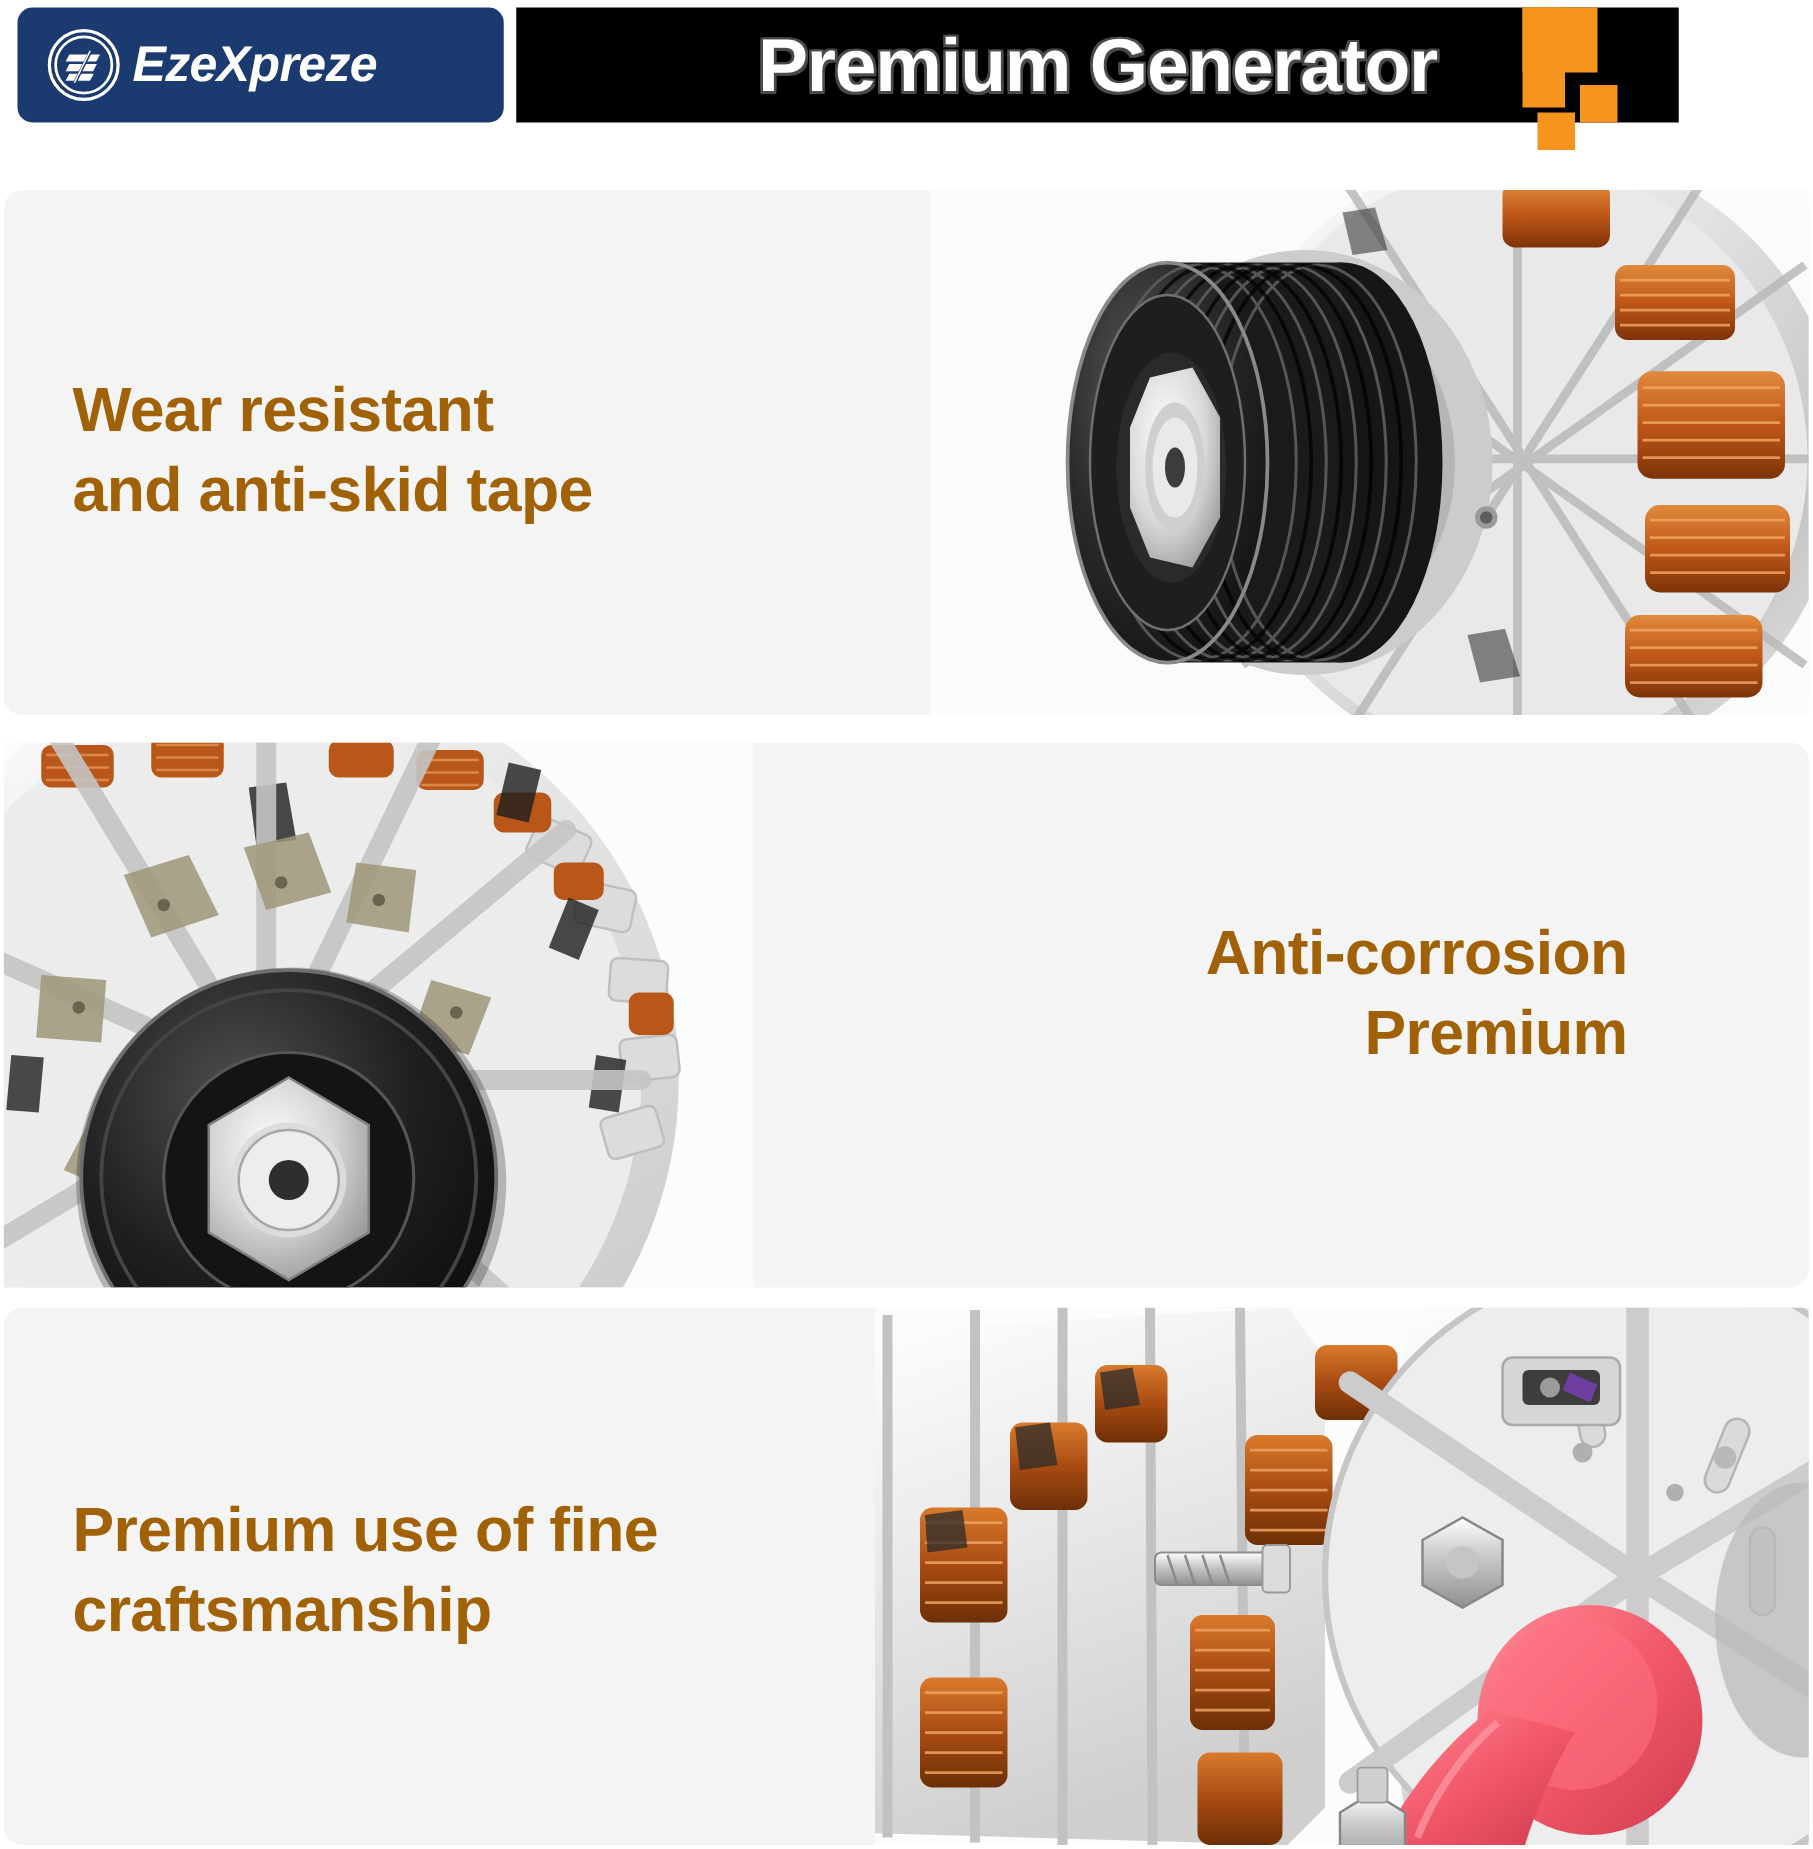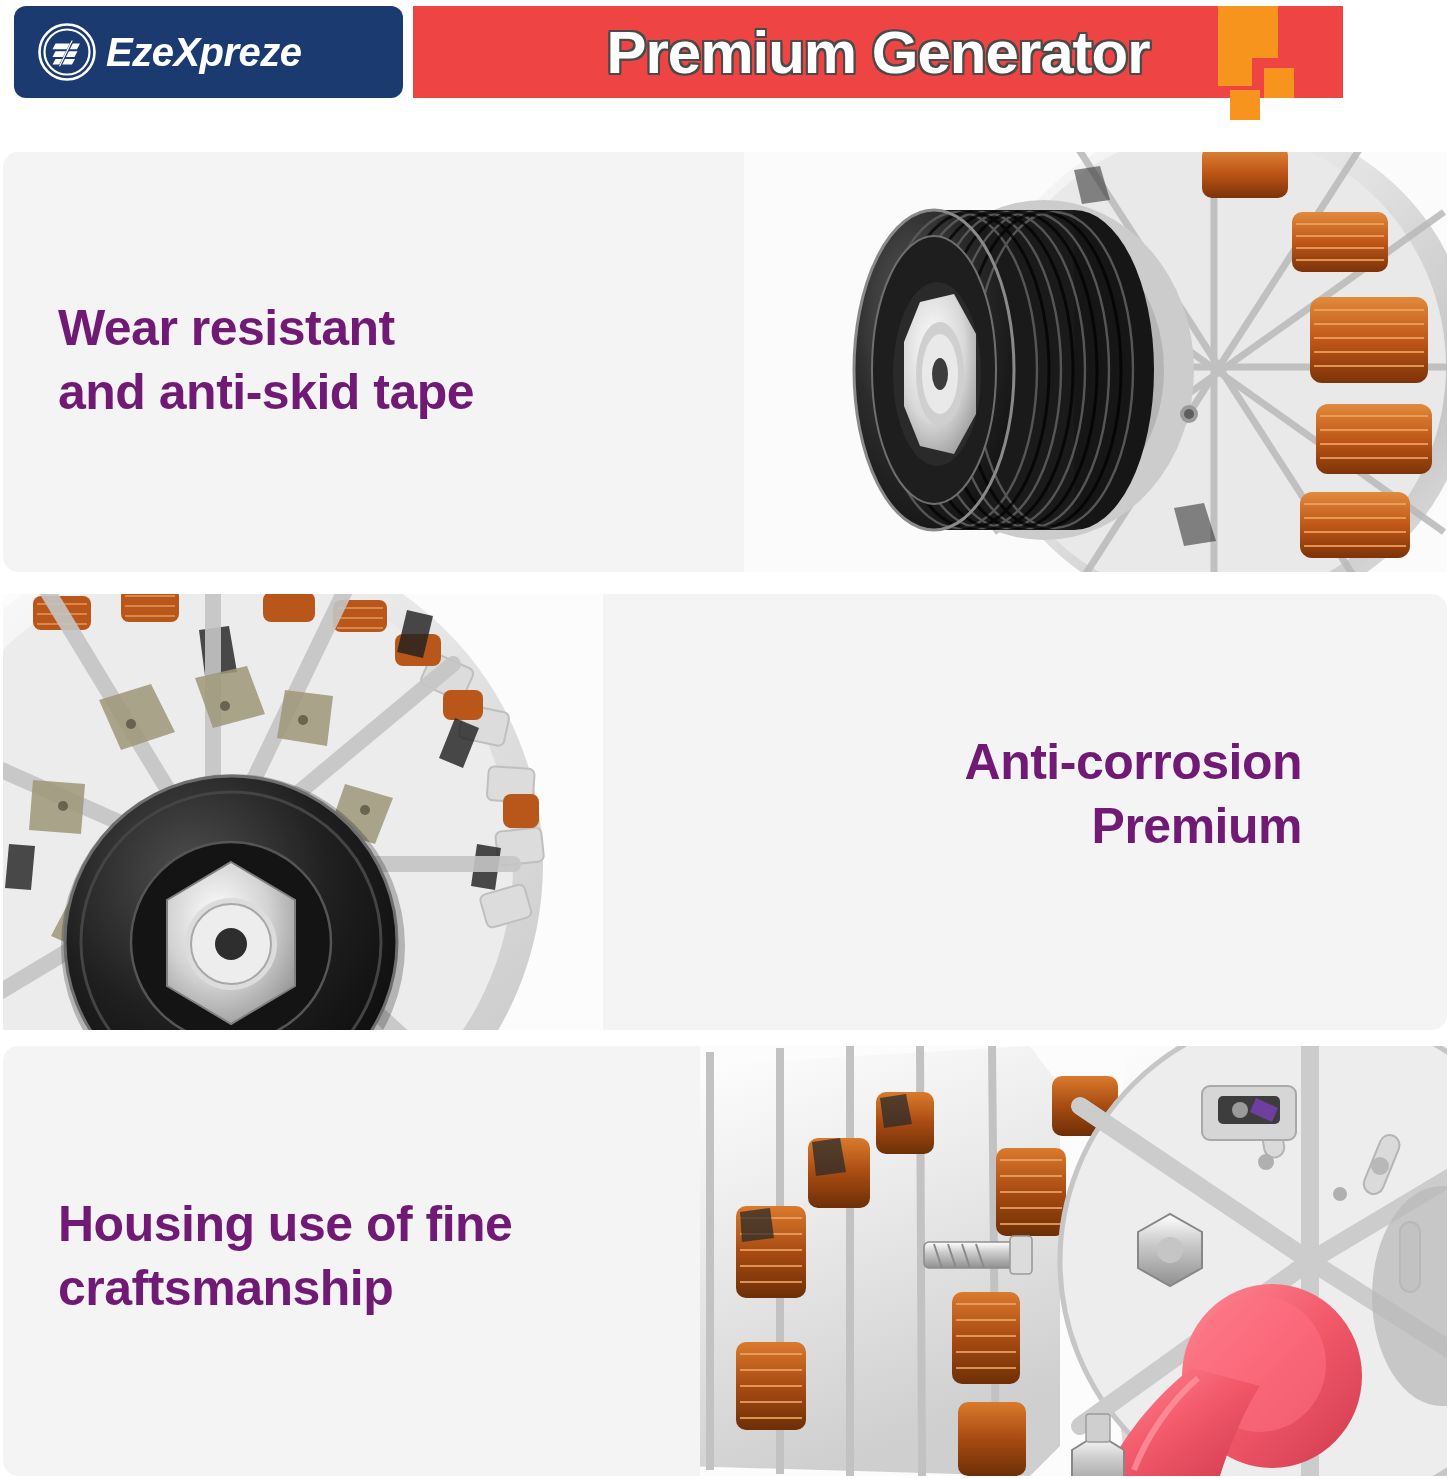--- a/index.html
+++ b/index.html
@@ -5,33 +5,33 @@
   html,body{margin:0;padding:0;background:#fff;}
   body{width:1450px;height:1479px;font-family:"Liberation Sans",sans-serif;overflow:hidden;}
   .page{position:relative;width:1450px;height:1479px;background:#ffffff;}
 
   
   .header{position:absolute;left:0;top:0;width:1306px;height:118px;}
   .brand-band{position:absolute;left:14px;top:6px;width:389px;height:92px;background:#1b3a70;border-radius:12px;display:flex;align-items:center;padding-left:22px;box-sizing:border-box;}
   .brand-logo{width:62px;height:62px;flex:0 0 62px;}
   .brand-name{color:#ffffff;font-size:40px;font-weight:bold;font-style:italic;letter-spacing:-0.5px;margin-left:8px;font-family:"Liberation Sans",sans-serif;}
 
-  .title-band{position:absolute;left:413px;top:6px;width:930px;height:92px;background:#ef4444;display:flex;align-items:center;justify-content:center;}
+  .title-band{position:absolute;left:413px;top:6px;width:930px;height:92px;background:#000000;display:flex;align-items:center;justify-content:center;}
   .title-text{font-size:60px;font-weight:bold;color:#ffffff;font-family:"Liberation Sans",sans-serif;letter-spacing:-1px;
     text-shadow:-2px 0 #4a4a4a,2px 0 #4a4a4a,0 -2px #4a4a4a,0 2px #4a4a4a,2px 2px #4a4a4a,-2px -2px #4a4a4a,2px -2px #4a4a4a,-2px 2px #4a4a4a;}
 
   .deco{position:absolute;right:0;top:0;width:100px;height:122px;}
 
   
   .panel{position:absolute;background:#f4f4f4;border-radius:15px;overflow:hidden;}
   .p1{left:3px;top:152px;width:1444px;height:420px;}
   .p2{left:3px;top:594px;width:1444px;height:436px;}
   .p3{left:3px;top:1046px;width:1444px;height:430px;}
 
-  .caption{position:absolute;color:#701a75;font-size:50px;font-weight:bold;line-height:1.28;
+  .caption{position:absolute;color:#a16207;font-size:50px;font-weight:bold;line-height:1.28;
            font-family:"Liberation Sans",sans-serif;letter-spacing:-0.5px;white-space:pre-line;}
   .cap1{left:58px;top:296px;text-align:left;}
   .cap2{right:148px;top:730px;text-align:right;}
   .cap3{left:58px;top:1192px;text-align:left;}
 
   .photo{position:absolute;overflow:hidden;}
   .ph1{left:744px;top:152px;width:703px;height:420px;}
   .ph2{left:3px;top:594px;width:600px;height:436px;}
   .ph3{left:700px;top:1046px;width:747px;height:430px;}
   .photo svg{display:block;width:100%;height:100%;}
@@ -400,16 +400,16 @@
 
         <g>
           <path d="M372 404 L398 388 L424 404 L424 434 L398 450 L372 434 Z" fill="url(#steel3)" stroke="#878787" stroke-width="2"></path>
           <rect x="386" y="368" width="24" height="28" rx="3" fill="#cfcfcf" stroke="#9b9b9b" stroke-width="1.4"></rect>
         </g>
 
         <ellipse cx="742" cy="250" rx="70" ry="110" fill="#b9b9b9" opacity="0.75"></ellipse>
       </g>
     </svg>
   </div>
-  <div class="caption cap3">Housing use of fine
+  <div class="caption cap3">Premium use of fine
 craftsmanship</div>
 
 </div>
 
 </body></html>

